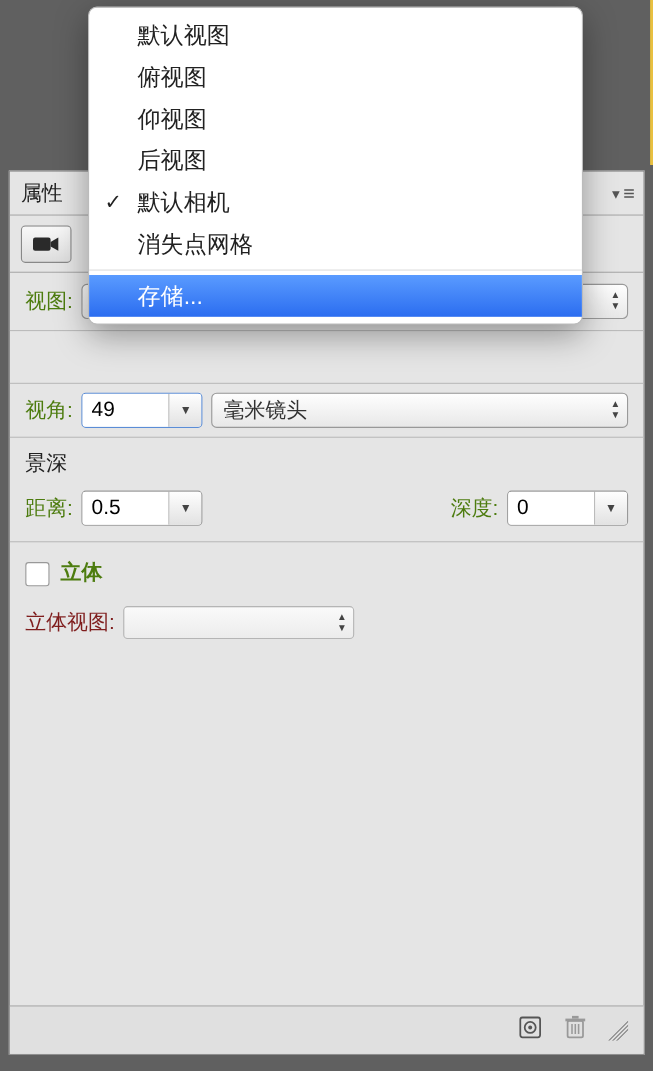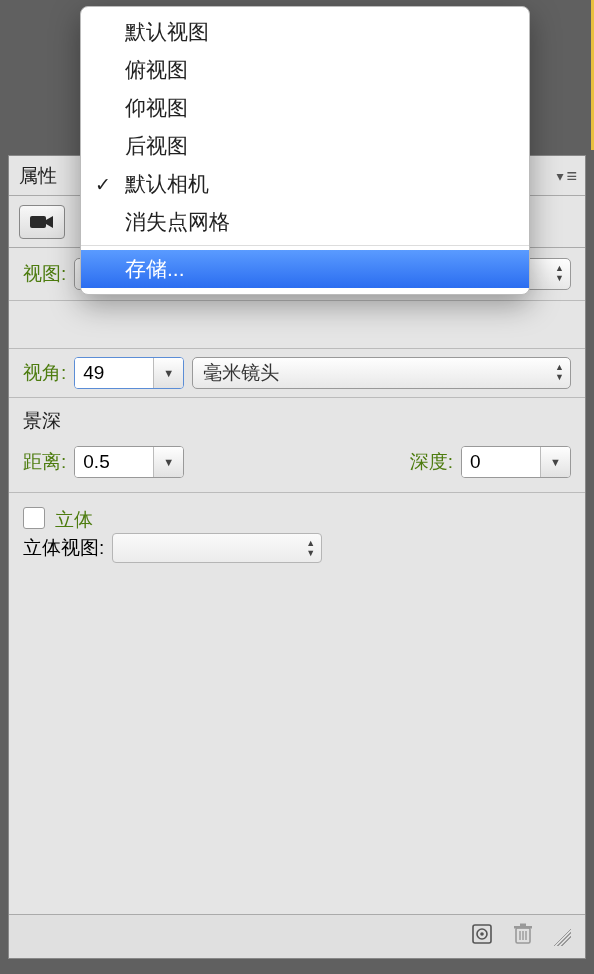--- a/index.html
+++ b/index.html
@@ -191,37 +191,39 @@
       align-items: center;
       gap: 8px;
       margin-top: 12px;
     }
     .dof-spacer { flex: 1; }
     .stereo-section {
       padding: 14px;
     }
     .chk-row {
       display: flex;
-      align-items: flex-start;
+      align-items: flex-end;
       gap: 10px;
+      margin-bottom: 18px;
+      font-weight: bold;
     }
     .checkbox {
       width: 22px;
       height: 22px;
       border: 1px solid #999;
       border-radius: 3px;
       background: #fff;
     }
     .stereo-view-row {
       display: flex;
       align-items: center;
       gap: 8px;
     }
     .disabled-label {
-      color: #000000;
+      color: #7f1d1d;
     }
     .select-small {
       width: 210px;
       height: 30px;
       background: linear-gradient(#fafafa,#ececec);
       border: 1px solid #b5b5b5;
       border-radius: 4px;
       position: relative;
     }
     .footer {

